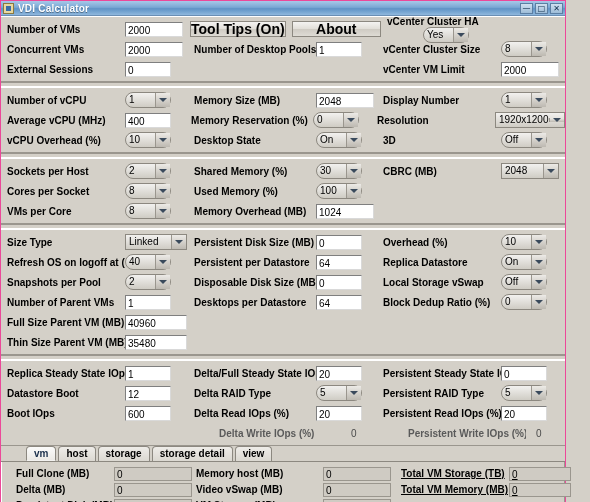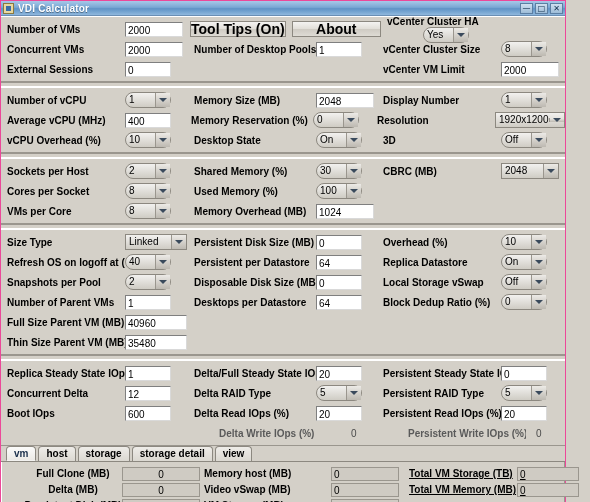--- a/index.html
+++ b/index.html
@@ -104,35 +104,35 @@
   .tabstrip{display:flex;align-items:flex-end;height:16px;padding-left:5px;
             background:#d4d0c8;border-bottom:1px solid #8c8880;box-sizing:border-box;}
   .tab{
     height:15px;line-height:14px;padding:0 7px;font-size:10px;font-weight:bold;color:#000;
     background:linear-gradient(to bottom,#eeece8,#dbd8d1);
     border:1px solid #8c8880;border-bottom:none;
     border-top-left-radius:4px;border-top-right-radius:4px;
     margin-right:2px;box-sizing:border-box;
   }
   .tab.active{background:linear-gradient(to bottom,#fbfbfa,#eceae6);
-              color:#1a2f4a;position:relative;top:0;border-bottom:1px solid #f3f2f0;}
+              color:#1a2f4a;position:relative;top:0;border-bottom:1px solid #f3f2f0;margin-left:20px;}
 
   .tabpanel{
     height:72px;background:#d4d0c8;
     border-left:1px solid #ffffff;border-right:1px solid #9a968e;border-bottom:1px solid #9a968e;
     box-sizing:border-box;padding:4px 0 0 0;position:relative;
   }
   .rrow{display:flex;align-items:center;height:15px;margin-bottom:1px;}
   .rlbl{font-size:10px;font-weight:bold;color:#000;white-space:nowrap;}
   .rfield{
     height:14px;line-height:13px;
     background:#cfcbc3;border:1px solid #9a968e;box-sizing:border-box;
     font-size:10px;color:#000;padding:0 2px;overflow:hidden;white-space:nowrap;
   }
-  .rg1{width:180px;padding-left:22px;display:flex;align-items:center;text-align:center;}
+  .rg1{width:180px;padding-left:14px;display:flex;align-items:center;}
   .rg1 .rlbl{width:98px;}
   .rg1 .rfield{width:78px;}
   .rg2{width:205px;display:flex;align-items:center;}
   .rg2 .rlbl{width:127px;}
   .rg2 .rfield{width:68px;}
   .rg3{width:auto;display:flex;align-items:center;text-decoration:underline;}
   .rg3 .rlbl{width:108px;}
   .rg3 .rfield{width:62px;}
 </style>
 </head>
@@ -458,21 +458,21 @@
             <span class="lbl">Delta/Full Steady State IOps</span>
             <span class="txt w46">20</span>
           </div>
           <div class="cell col3 c3">
             <span class="lbl">Persistent Steady State IOps</span>
             <span class="txt w46">0</span>
           </div>
         </div>
         <div class="row">
           <div class="cell col1 c1">
-            <span class="lbl">Concurrent Delta</span>
+            <span class="lbl">Datastore Boot</span>
             <span class="txt w46">12</span>
           </div>
           <div class="cell col2 c2">
             <span class="lbl">Delta RAID Type</span>
             <span class="sel w46">
               <span class="selv">5</span>
               <span class="arrow"></span>
             </span>
           </div>
           <div class="cell col3 c3">

